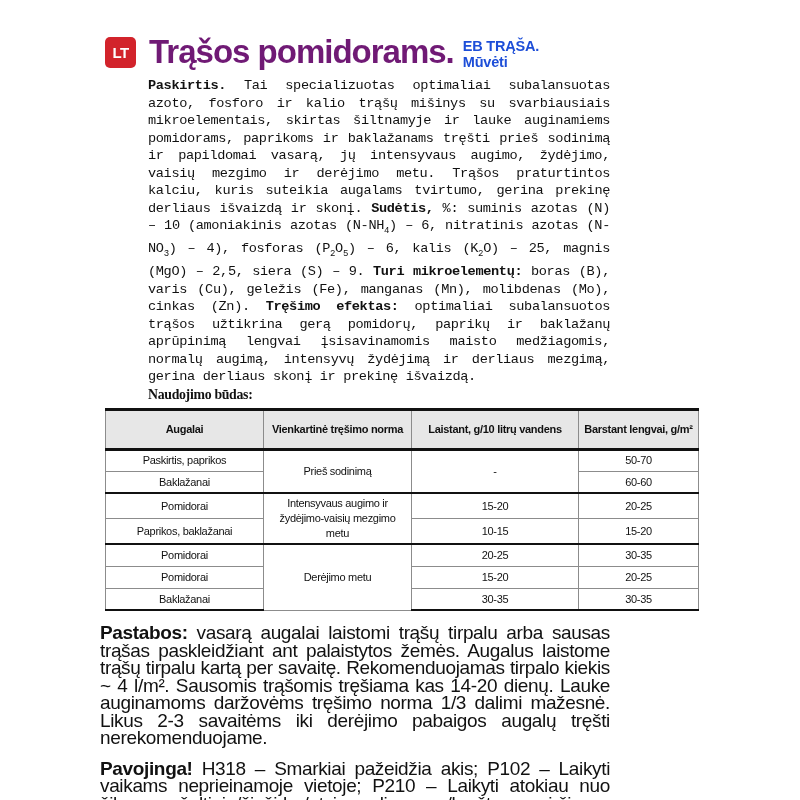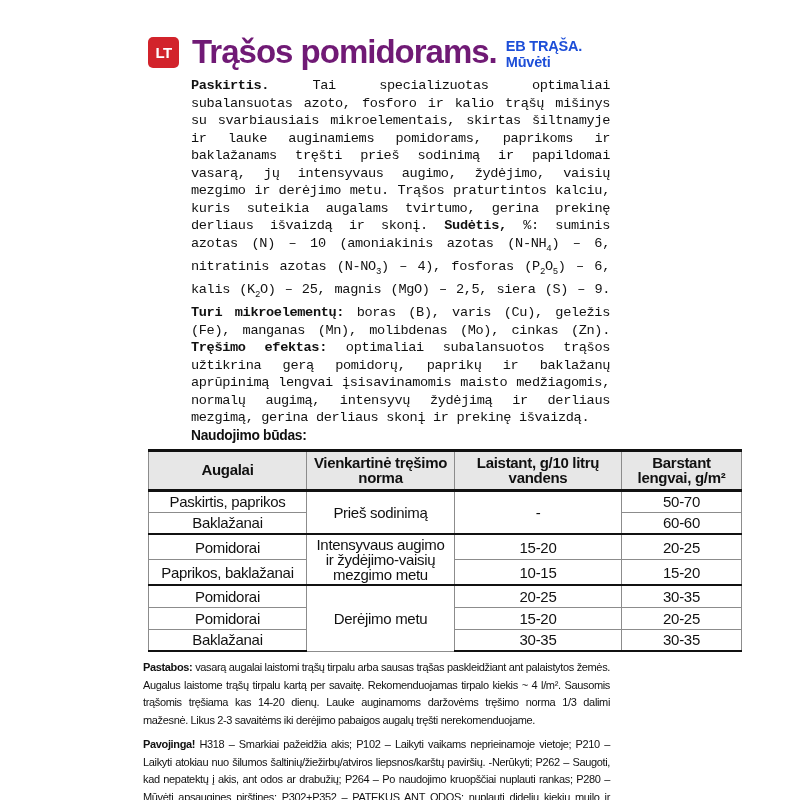--- a/index.html
+++ b/index.html
@@ -2,21 +2,21 @@
 <html><head>
 <meta charset="utf-8">
 <style>
   * { box-sizing: border-box; margin: 0; padding: 0; }
   html, body { width: 800px; height: 800px; background: #ffffff; overflow: hidden; }
   body {
     font-family: "Liberation Sans", sans-serif;
     color: #111111;
     position: relative;
   }
-  .page { width: 708px; height: 800px; padding-top: 34px; padding-left: 43px; }
+  .page { width: 708px; height: 800px; padding-top: 34px; }
 
   
   .header { display: flex; align-items: flex-start; margin-left: 105px; margin-right: 95px; }
   .lt-badge {
     width: 31px; height: 31px; margin-top: 3px;
     background: #d2232b; border-radius: 5px;
     color: #ffffff; font-weight: bold; font-size: 15px;
     display: flex; align-items: center; justify-content: center;
     letter-spacing: -0.5px; flex: 0 0 auto;
   }
@@ -34,49 +34,50 @@
   .desc {
     margin: 7px 98px 0 148px;
     font-size: 13.6px; line-height: 17.5px; letter-spacing: -0.35px;
     text-align: justify;
     font-family: Liberation Mono, monospace;
   }
   .desc sub, .notes sub { font-size: 9px; }
   .usage-heading {
     margin-left: 148px; font-weight: bold; font-size: 13.8px; line-height: 18px;
     letter-spacing: -0.3px;
+    font-family: Liberation Serif, serif;
   }
 
   
   table.usage-table {
     border-collapse: collapse; table-layout: fixed;
     margin: 4px 0 0 105px; width: 593px;
-    font-size: 15px; letter-spacing: -0.3px; border-radius: 21px;
+    font-size: 11px; letter-spacing: -0.3px; border-radius: 21px;
   }
   .usage-table col.c1 { width: 158px; }
   .usage-table col.c2 { width: 148px; }
   .usage-table col.c3 { width: 167px; }
   .usage-table col.c4 { width: 120px; }
   .usage-table th, .usage-table td {
     border: 1.5px solid #8c8c8c; text-align: center; vertical-align: middle;
     padding: 2px 4px;
   }
   .usage-table thead th {
     background: #e7e7e7; font-weight: bold; line-height: 15.5px;
     border-top: 3px solid #111; border-bottom: 3px solid #111;
     height: 40px;
   }
   .usage-table td { height: 22px; line-height: 15px; }
   .usage-table tr.group-start td { border-top: 2.5px solid #111; }
   .usage-table tbody tr:last-child td { border-bottom: 2.5px solid #111; }
 
   
   .notes {
-    margin: 7px 98px 0 100px;
-    font-size: 11px; line-height: 17.5px; letter-spacing: -0.35px;
+    margin: 13px 98px 0 100px;
+    font-size: 19px; line-height: 17.5px; letter-spacing: -0.35px;
     text-align: justify;
   }
 
   
   .logo {
     margin: 26px 0 0 74px;
     display: inline-flex; align-items: flex-end;
     color: #0c9a4e; font-weight: bold; font-style: italic;
     transform: skewX(-6deg); transform-origin: left bottom;
     line-height: 1;

